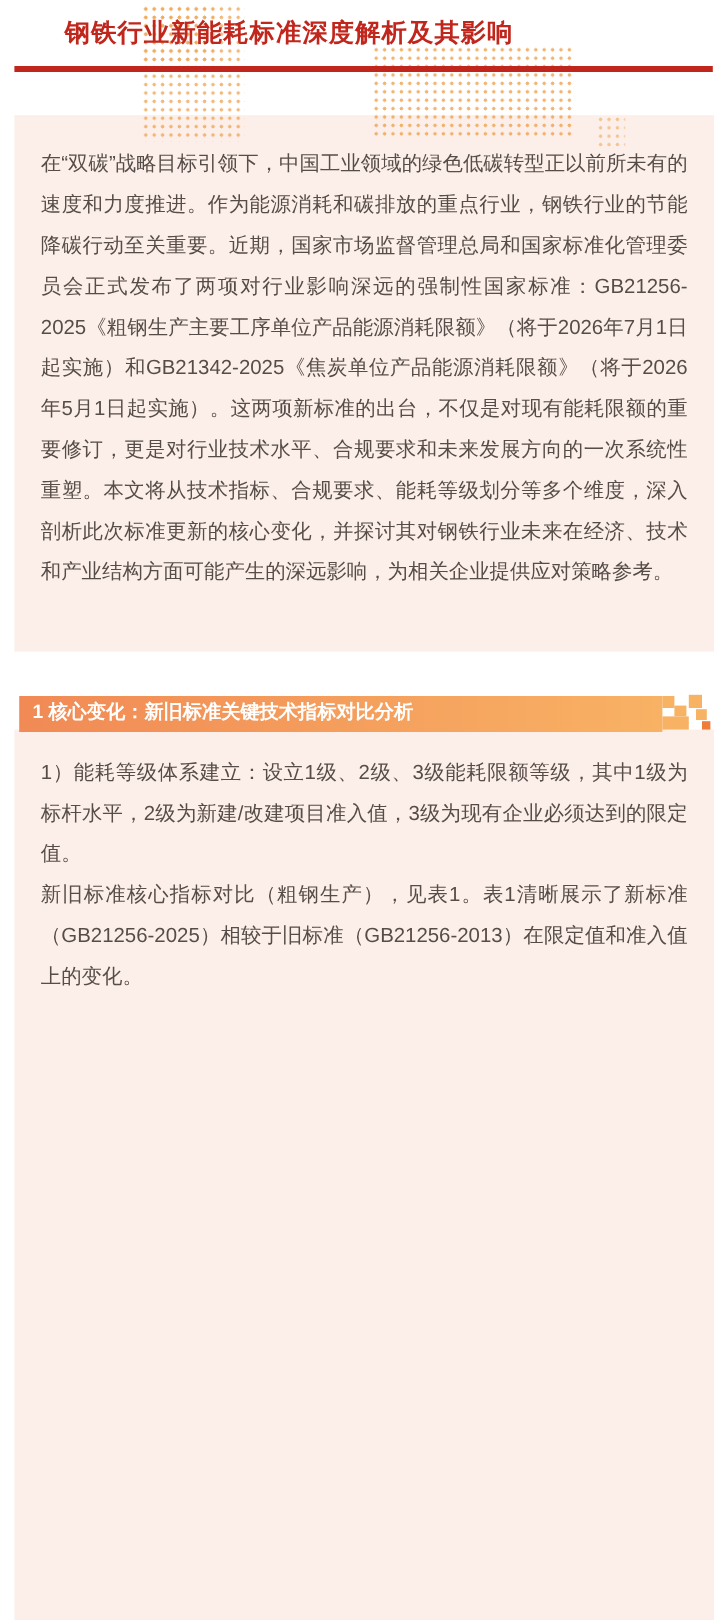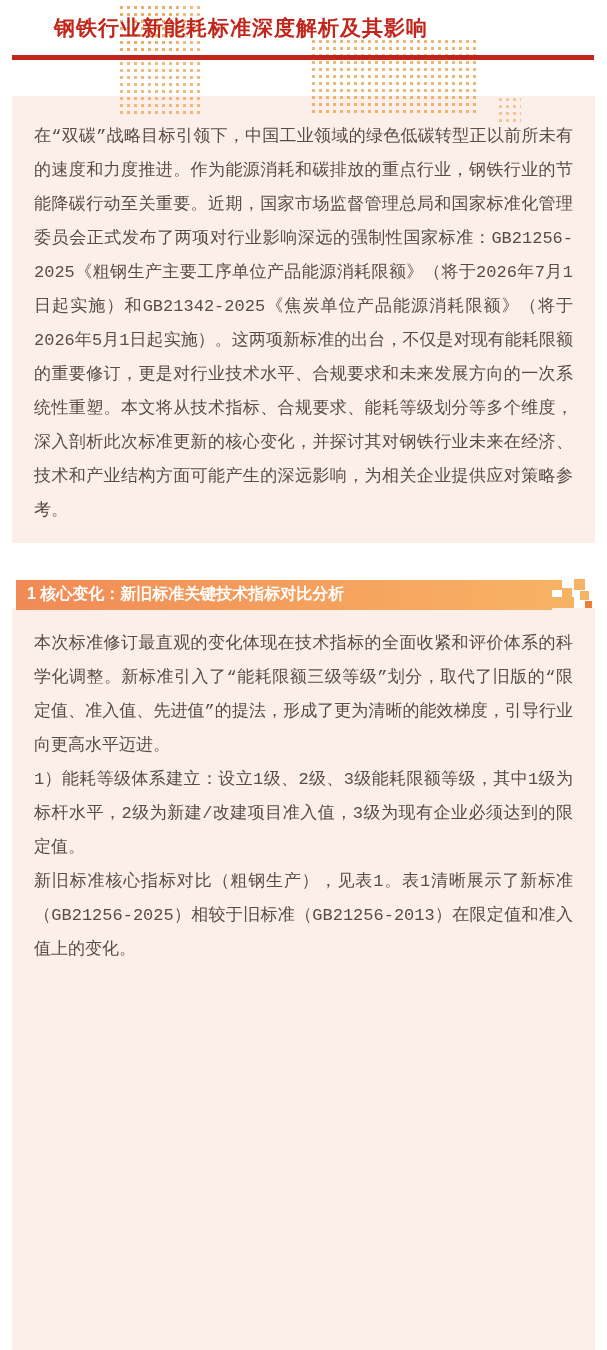--- a/index.html
+++ b/index.html
@@ -31,21 +31,21 @@
     position:absolute;z-index:2;
     background-image:radial-gradient(circle,var(--dot-orange) 1.4px,rgba(0,0,0,0) 1.7px);
     background-size:7px 7px;
   }
   .dots-a{left:118px;top:4px;width:86px;height:114px;opacity:.75;}
   .dots-a2{left:118px;top:4px;width:60px;height:56px;opacity:.55;}
   .dots-b{left:310px;top:38px;width:168px;height:76px;opacity:.8;}
   .dots-c{left:497px;top:96px;width:24px;height:26px;opacity:.55;}
   .card{
     position:absolute;left:12px;width:583px;
-    background:var(--card-background);z-index:1;font-family:Liberation Mono, monospace;
+    background:var(--card-background);z-index:1;
   }
   .card-intro{top:96px;height:447px;padding:24px 22px 0 22px;}
   .card-section{top:608px;height:742px;padding:19px 22px 0 22px;}
   .card p,.card h2{
     margin:0;font-size:17px;line-height:34px;color:var(--body-text);
     text-align:justify;word-break:break-word;
   }
   .card h2{font-weight:bold;}
   .section-banner{
     position:absolute;top:580px;left:16px;width:536px;height:30px;
@@ -87,16 +87,15 @@
 </div>
 
 <span class="px px-o px1"></span>
 <span class="px px-o px2"></span>
 <span class="px px-o px3"></span>
 <span class="px px-o px4"></span>
 <span class="px px-o px5"></span>
 <span class="px px-d px6"></span>
 
 <section class="card card-section">
-  <p>本次标准修订最直观的变化体现在技术指标的全面收紧和评价体系的科学化调整。新标准引入了“能耗限额三级等级”划分，取代了旧版的“限定值、准入值、先进值”的提法，形成了更为清晰的能效梯度，引导行业向更高水平迈进。</p>
   <p>1）能耗等级体系建立：设立1级、2级、3级能耗限额等级，其中1级为标杆水平，2级为新建/改建项目准入值，3级为现有企业必须达到的限定值。</p>
   <p>新旧标准核心指标对比（粗钢生产），见表1。表1清晰展示了新标准（GB21256-2025）相较于旧标准（GB21256-2013）在限定值和准入值上的变化。</p>
 </section>
 
 </body></html>

